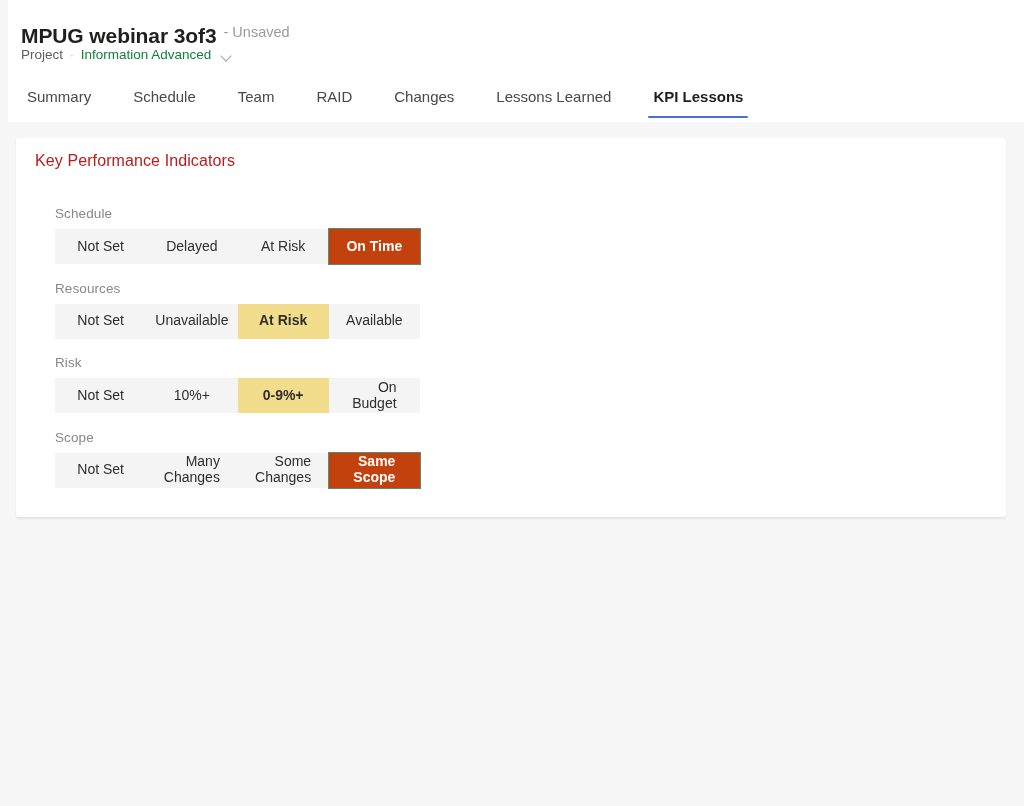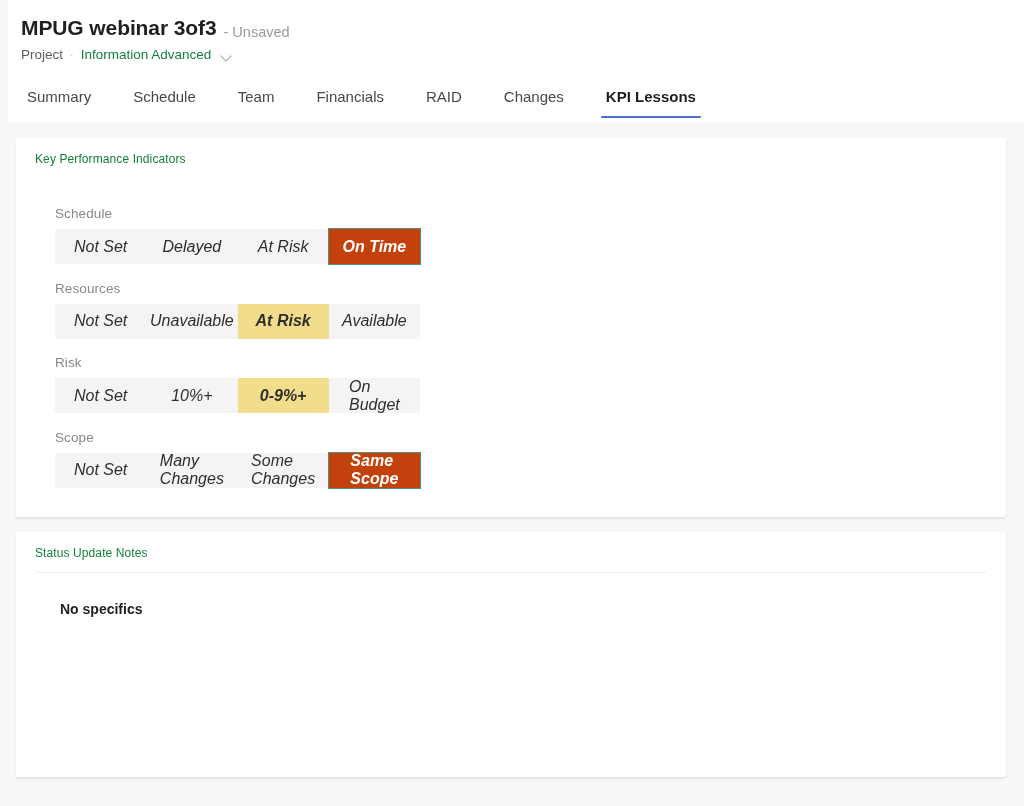--- a/index.html
+++ b/index.html
@@ -31,23 +31,23 @@
     left: 8px;
     top: 0;
     width: 1016px;
     height: 122px;
     background: #ffffff;
   }
 
   .title-row {
     position: absolute;
     left: 13px;
-    top: 16px;
-    display: flex;
-    align-items: flex-end;
+    top: 24px;
+    display: flex;
+    align-items: flex-start;
     gap: 7px;
   }
 
   .doc-title {
     font-size: 21px;
     font-weight: bold;
     color: #201f1e;
     letter-spacing: -0.1px;
   }
 
@@ -147,22 +147,22 @@
     left: 16px;
     top: 532px;
     width: 990px;
     height: 245px;
   }
 
   .card-title {
     position: absolute;
     left: 19px;
     top: 14px;
-    font-size: 12px;
-    color: #15803d;
+    font-size: 16px;
+    color: #b91c1c;
     letter-spacing: .1px;
   }
 
   
   .kpi-list {
     position: absolute;
     left: 39px;
     top: 68px;
     width: 420px;
   }
@@ -184,28 +184,27 @@
     background: #f4f4f4;
     border-radius: 1px;
     overflow: visible;
   }
 
   .kpi-opt {
     flex: 1 1 0;
     display: flex;
     align-items: center;
     justify-content: center;
-    text-align: left;
-    font-size: 16px;
+    text-align: right;
+    font-size: 14px;
     color: #2f2e2d;
     line-height: 1.12;
     cursor: pointer;
     user-select: none;
     padding: 0 2px;
-    font-style: italic;
   }
 
   .kpi-opt.sel-green {
     background: #c2410c;
     color: #ffffff;
     font-weight: bold;
     box-shadow: 0 0 0 1px #4f9279;
   }
 
   .kpi-opt.sel-yellow {
@@ -253,23 +252,23 @@
       <span class="bc-item">Project</span>
       <span class="bc-sep">·</span>
       <span class="bc-current">Information Advanced</span>
       <span class="chev"></span>
     </div>
 
     <div class="tabs">
       <div class="tab"><span>Summary</span></div>
       <div class="tab"><span>Schedule</span></div>
       <div class="tab"><span>Team</span></div>
-      <div class="tab"><span>Financials</span></div>
       <div class="tab"><span>RAID</span></div>
       <div class="tab"><span>Changes</span></div>
+      <div class="tab"><span>Lessons Learned</span></div>
       <div class="tab active"><span>KPI Lessons</span></div>
     </div>
   </div>
 
   <div class="card" id="kpi-card">
     <div class="card-title">Key Performance Indicators</div>
 
     <div class="kpi-list">
 
       <div class="kpi-group">
@@ -340,19 +339,14 @@
             </div>
           <div class="kpi-opt sel-green">
               <span class="two-line">Same<br>Scope</span>
             </div>
         </div>
       </div>
 
     </div>
   </div>
 
-  <div class="card" id="notes-card">
-    <div class="card-title">Status Update Notes</div>
-    <div class="notes-divider"></div>
-    <div class="notes-body">No specifics</div>
-  </div>
 
 </div>
 
 </body></html>

